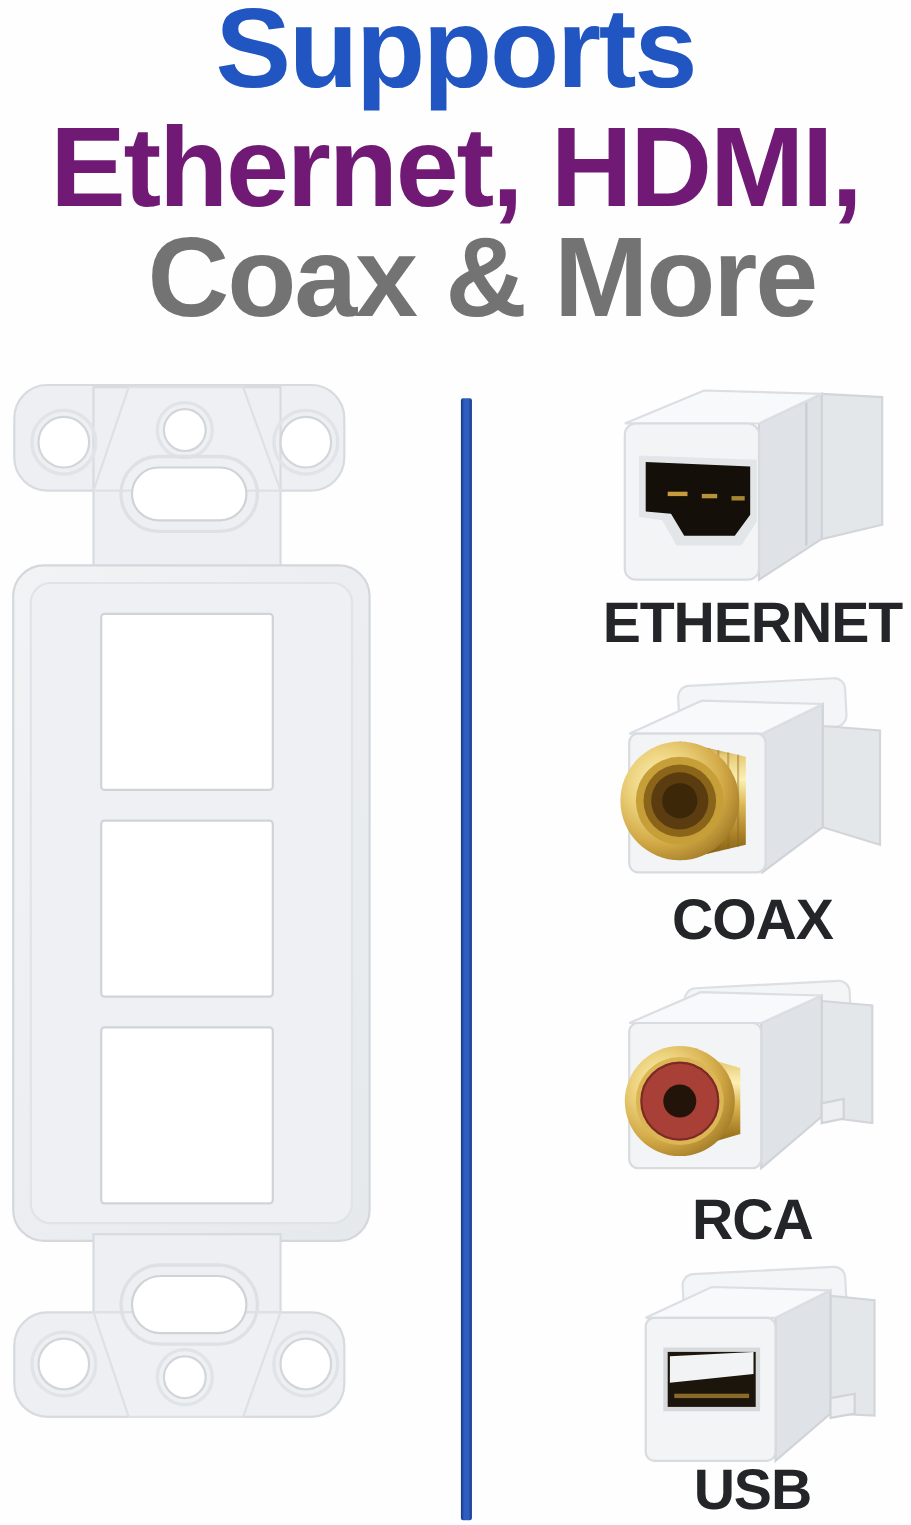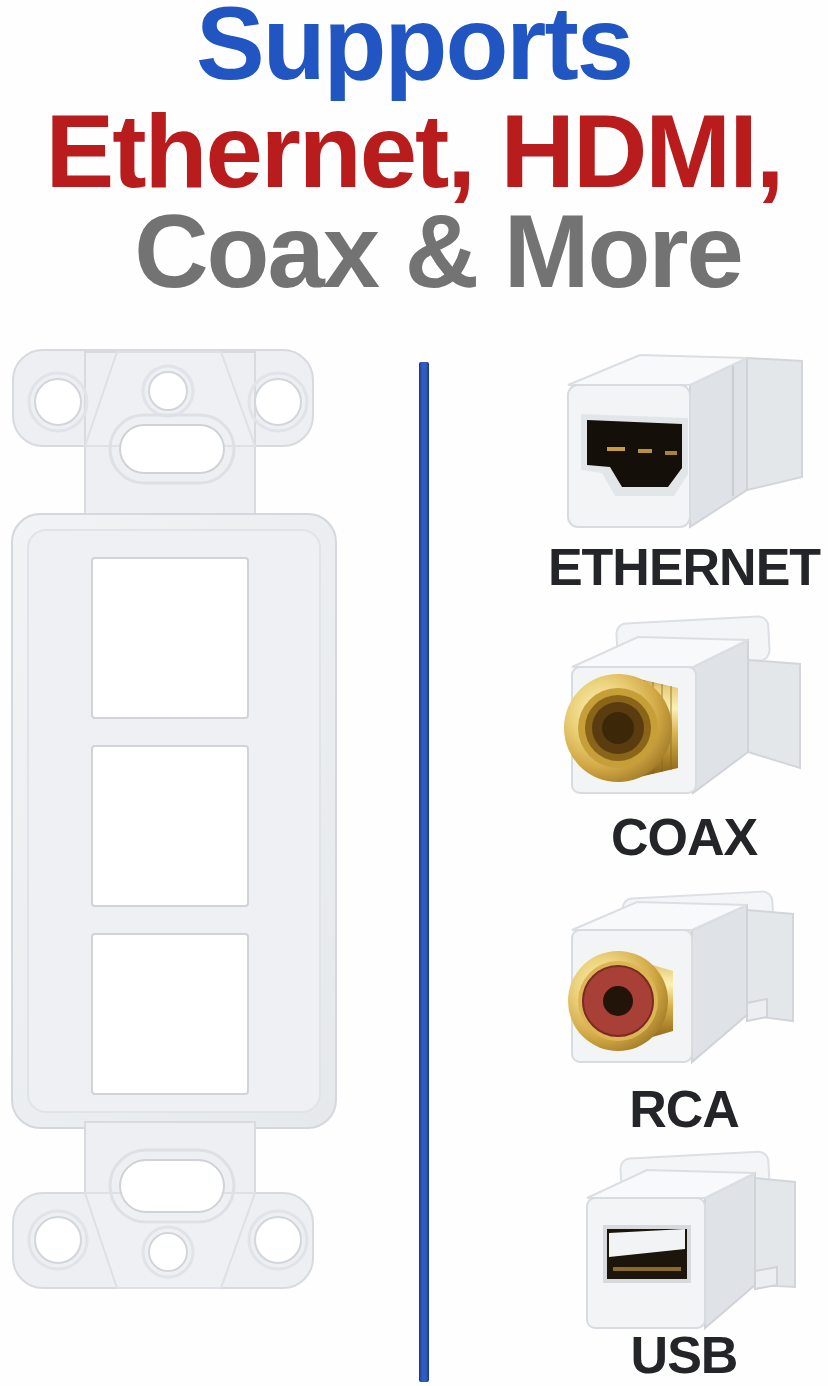--- a/index.html
+++ b/index.html
@@ -6,21 +6,21 @@
   body{
     width:828px;height:1386px;position:relative;overflow:hidden;
     background:#fefefe;
     font-family:"Liberation Sans", sans-serif;
   }
   .hline{
     position:absolute;left:0;width:828px;text-align:center;
     font-weight:bold;line-height:1;letter-spacing:-2px;white-space:nowrap;
   }
   #headline-1{top:-8px;font-size:103px;color:#2156c2;}
-  #headline-2{top:100px;font-size:103px;color:#b91c1c;}
+  #headline-2{top:100px;font-size:103px;color:#701a75;}
   #headline-3{top:200px;font-size:103px;color:#737373;padding-left:24px;}
   .divider{
     position:absolute;left:419px;top:362px;width:10px;height:1020px;
     background:linear-gradient(90deg,#16367f 0%,#2f5cc0 30%,#2f5cc0 70%,#16367f 100%);
     border-radius:2px;
   }
   .module-label{
     position:absolute;left:509px;width:350px;text-align:center;
     font-weight:bold;font-size:52px;letter-spacing:-1px;color:#232528;line-height:1;
     white-space:nowrap;

